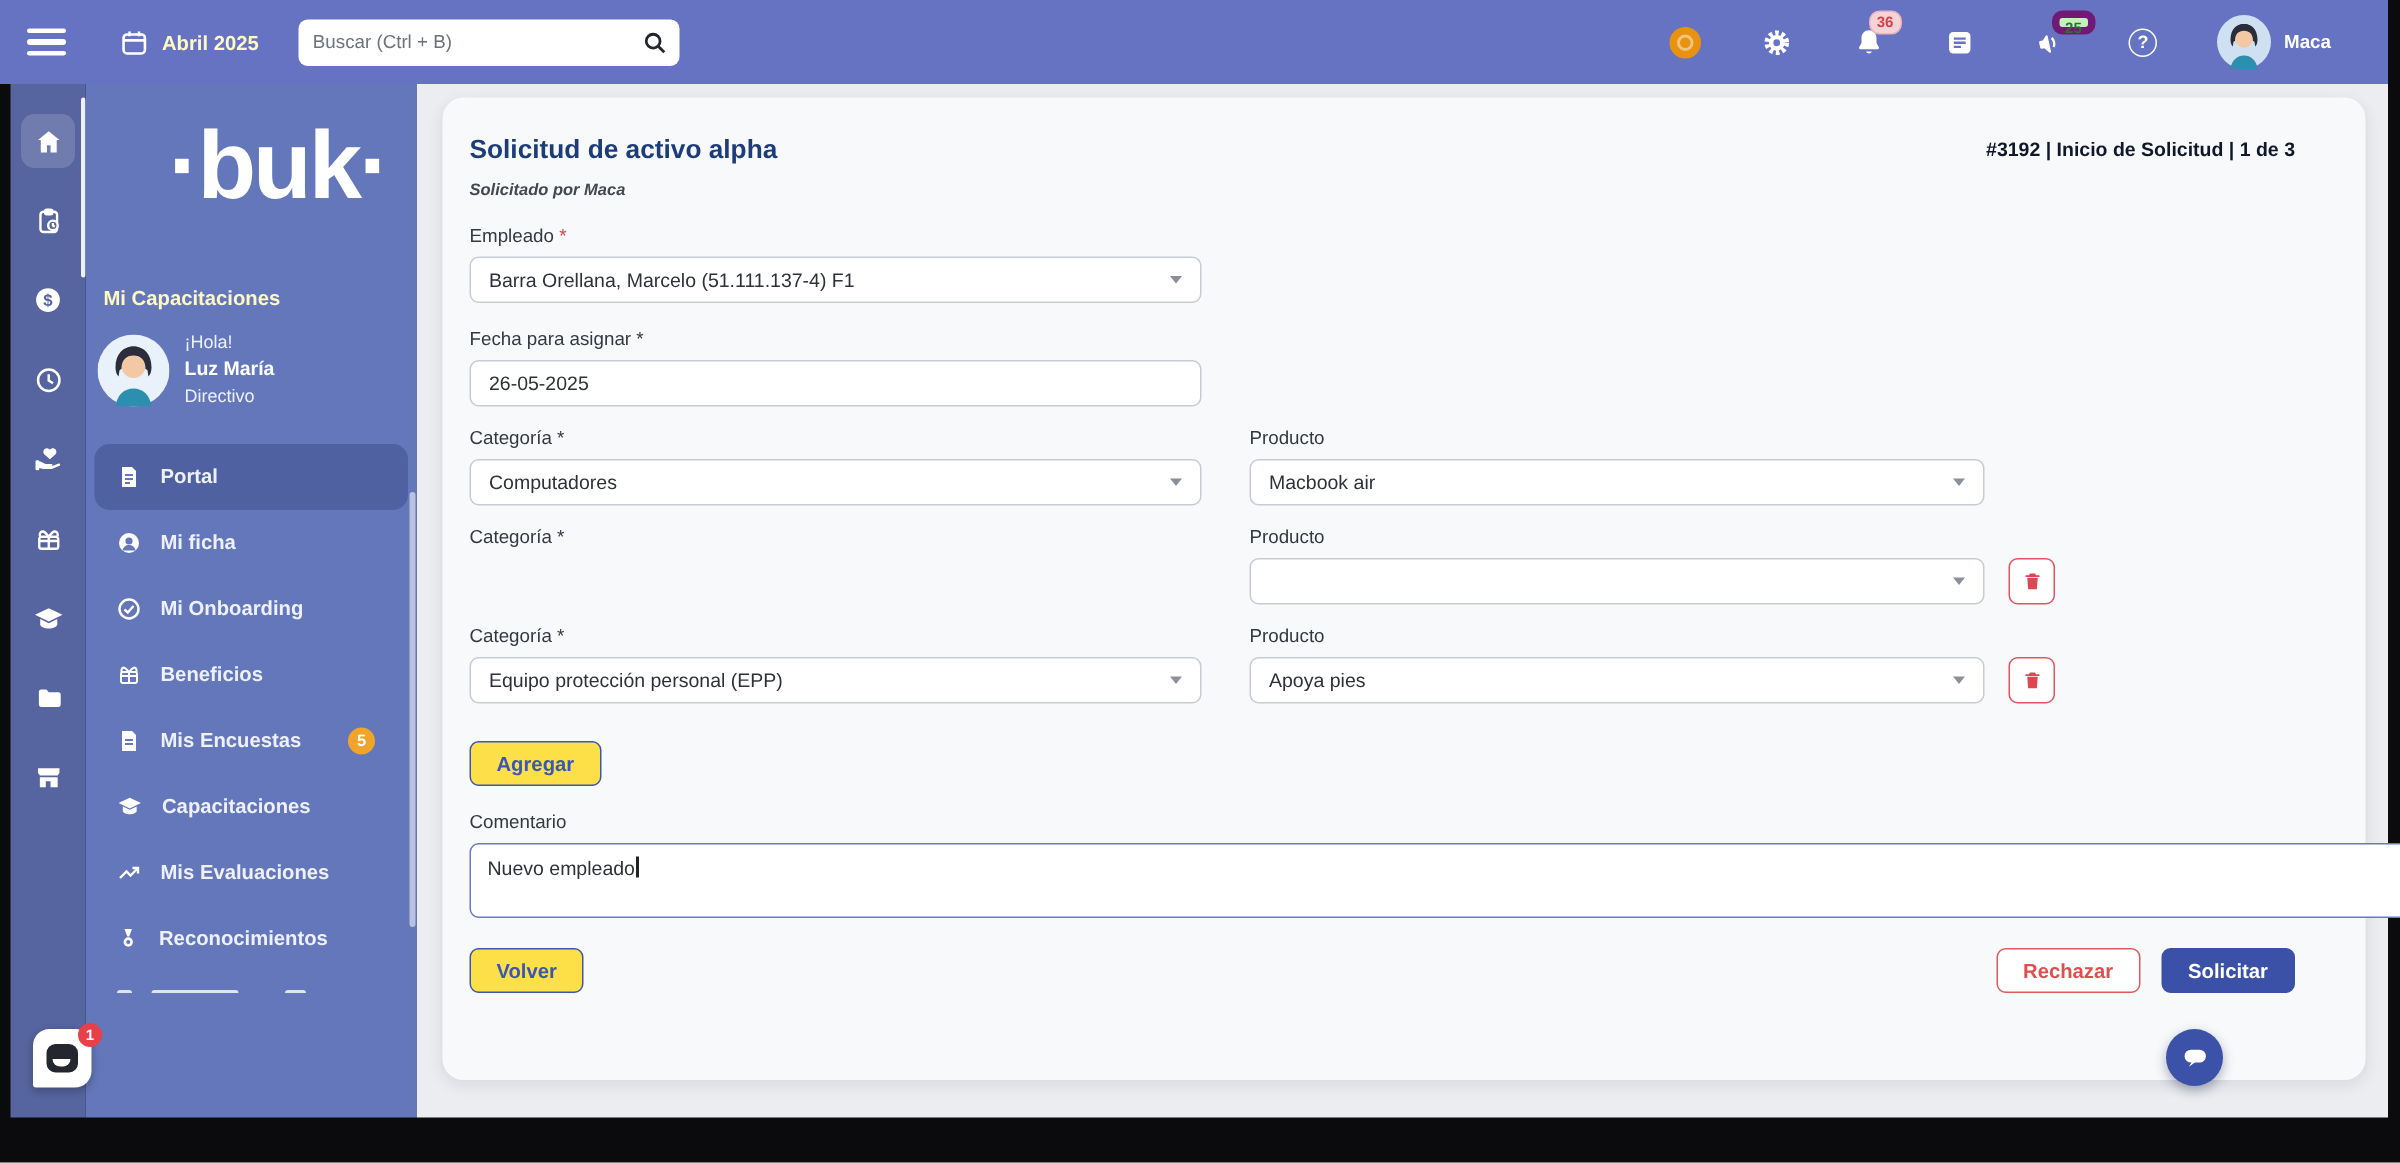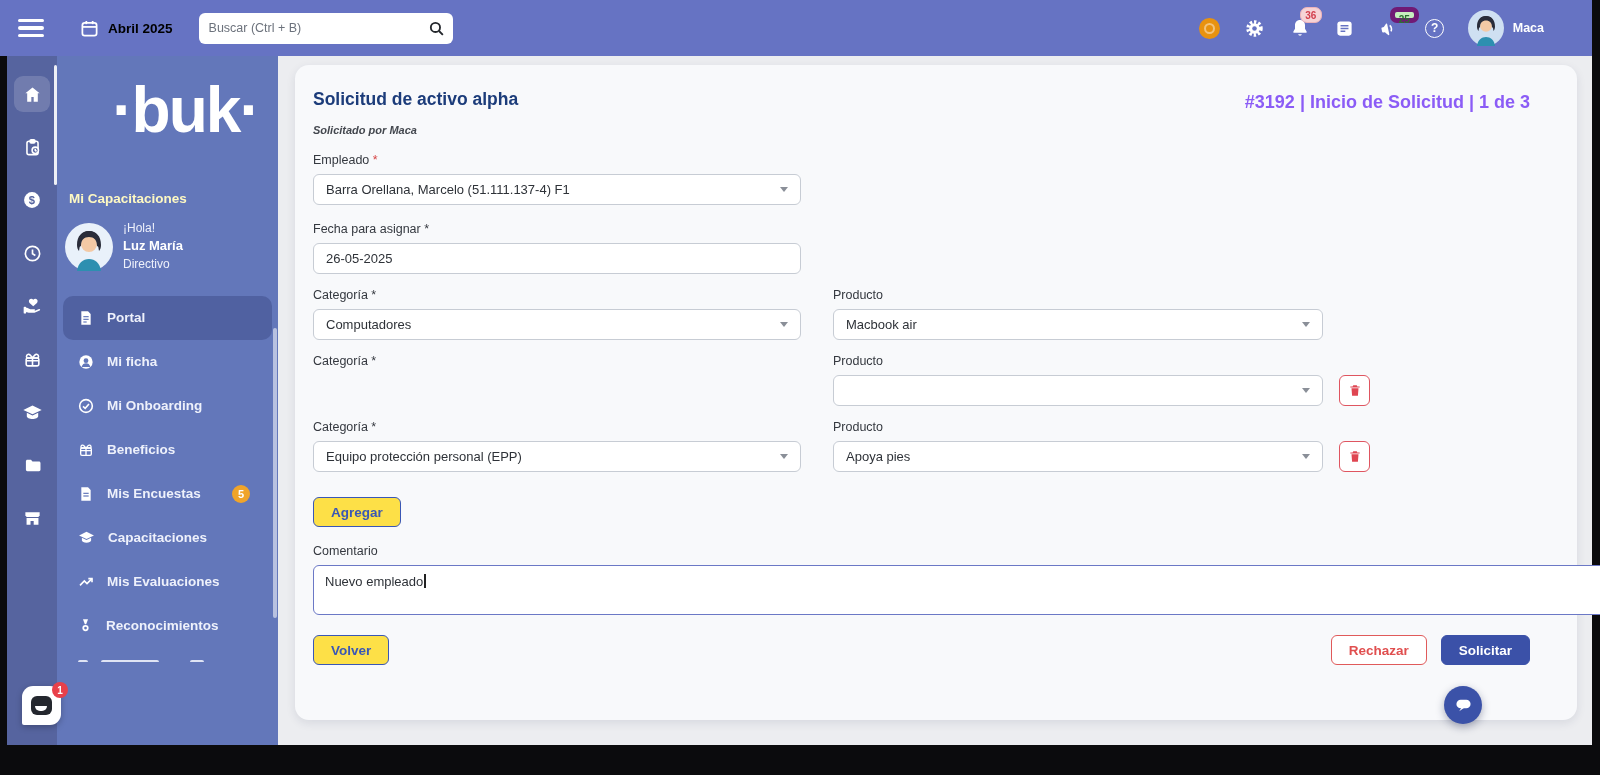--- a/index.html
+++ b/index.html
@@ -9,31 +9,31 @@
     font-family:"Liberation Sans", sans-serif;
   }
   
   .navbar {
     position:absolute; left:0; top:0; width:1592px; height:56px;
     background:#6673c3; display:flex; align-items:center;
   }
   .hamburger { width:26px; height:18px; margin-left:18px; display:flex; flex-direction:column; justify-content:space-between; cursor:pointer; }
   .hamburger span { display:block; height:3.2px; border-radius:2px; background:#fff; }
   .nav-cal { margin-left:36px; }
-  .month-label { color:#000000; font-weight:700; font-size:13.5px; margin-left:9px; }
+  .month-label { color:#fef9c3; font-weight:700; font-size:13.5px; margin-left:9px; }
   .searchbox {
     margin-left:26px; width:254px; height:31px; background:#fff; border-radius:6px;
     display:flex; align-items:center; padding:0 8px 0 10px;
   }
   .searchbox input {
     flex:1; border:none; outline:none; font-size:12.5px; color:#333;
     font-family:"Liberation Sans", sans-serif; background:transparent;
   }
   .searchbox input::placeholder { color:#6c727c; }
-  .nav-right { margin-left:auto; display:flex; align-items:center; gap:21px; margin-right:48px; }
+  .nav-right { margin-left:auto; display:flex; align-items:center; gap:37px; margin-right:38px; }
   .nav-ic { position:relative; display:flex; align-items:center; justify-content:center; width:24px; height:24px; cursor:pointer; }
   .coin-icon { width:21px; height:21px; border-radius:50%; background:#e8920f; display:flex; align-items:center; justify-content:center; }
   .coin-icon i { display:block; width:11px; height:11px; border-radius:50%; border:2.5px solid rgba(255,255,255,0.45); }
   .badge {
     position:absolute; top:-9px; left:12px; min-width:22px; height:16px; padding:0 4px;
     border-radius:7px; font-size:10px; font-weight:700; line-height:16px; text-align:center;
   }
   .badge.red { background:#f6d3d6; color:#d3404e; border:1px solid #edb3ba; }
   .badge.green { background:#c6efbe; color:#2c7031; border:5px solid #701a75; }
   .help-circle { width:19px; height:19px; border-radius:50%; border:1.8px solid #fff; color:#fff; font-size:12px; font-weight:700; display:flex; align-items:center; justify-content:center; }
@@ -73,21 +73,21 @@
   .side-scroll { position:absolute; right:1px; top:272px; width:4px; height:290px; background:rgba(255,255,255,0.55); border-radius:3px; }
   
   .main { position:absolute; left:278px; top:56px; width:1314px; height:689px; background:#ecedf0; }
   .card {
     position:absolute; left:17px; top:9px; width:1282px; height:655px;
     background:#f8f9fb; border-radius:14px; box-shadow:0 3px 10px rgba(30,40,80,0.10);
     padding:24px 47px 0 18px;
   }
   .card-head { display:flex; align-items:flex-start; justify-content:space-between; }
   .page-title { color:#1c3c7a; font-size:17.5px; font-weight:700; }
-  .meta { color:#8b5cf6; font-size:18px; font-weight:700; margin-top:3px; }
+  .meta { color:#0f172a; font-size:13px; font-weight:700; margin-top:3px; }
   .subtitle { color:#43474e; font-size:11px; font-style:italic; font-weight:600; margin-top:11px; }
   .flabel { color:#34383f; font-size:12.5px; margin:17px 0 7px; }
   .flabel:first-of-type { margin-top:14px; }
   .flabel .req { color:#d64545; }
   .sel, .tinput {
     width:488px; height:31px; background:#fff; border:1px solid #c7ccd4; border-radius:6px;
     display:flex; align-items:center; padding:0 12px; font-size:13px; color:#2e3238; position:relative;
   }
   .sel .chev { position:absolute; right:12px; width:0; height:0; border-left:4.5px solid transparent; border-right:4.5px solid transparent; border-top:5.5px solid #8a8f98; }
   .two-col { display:flex; }

